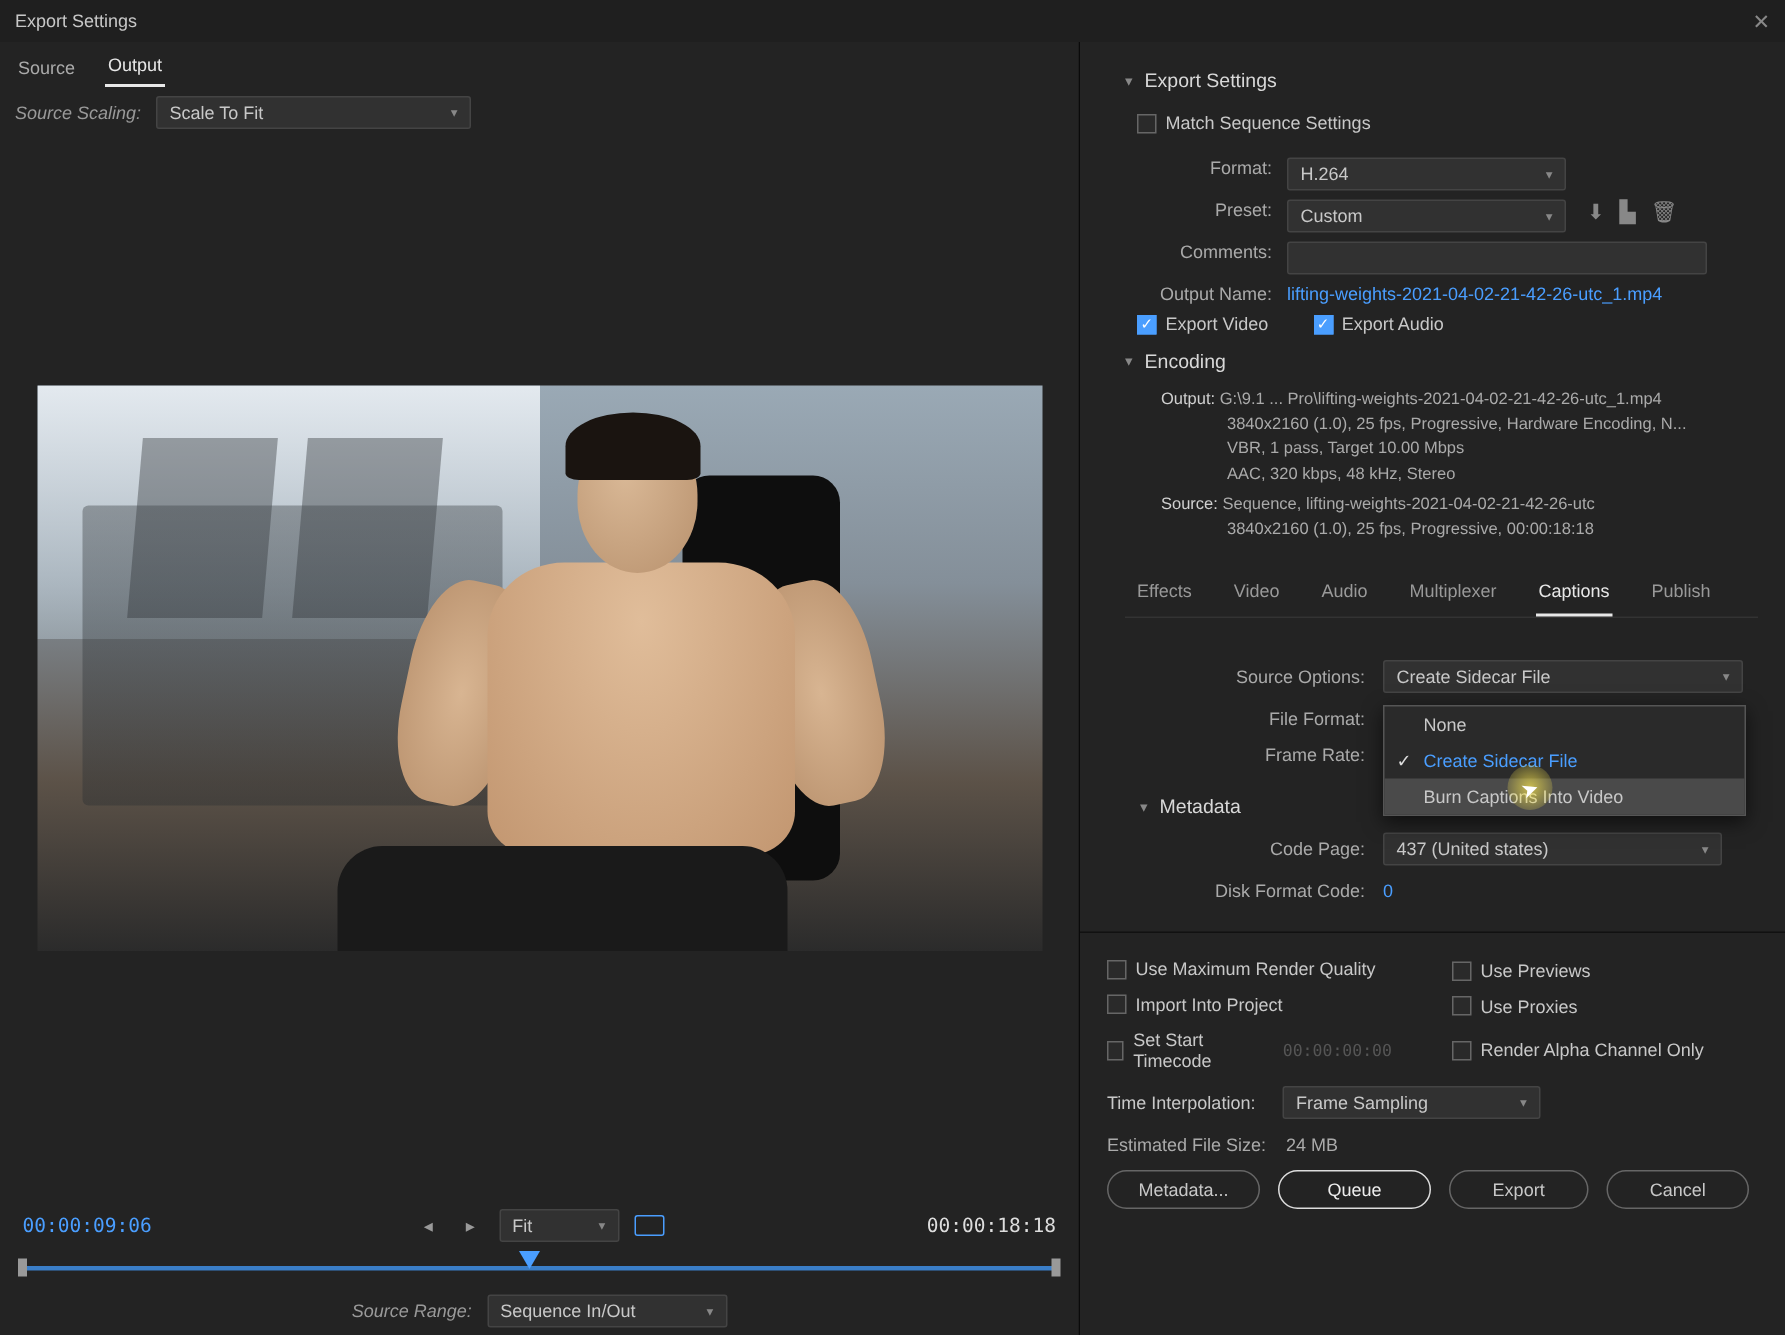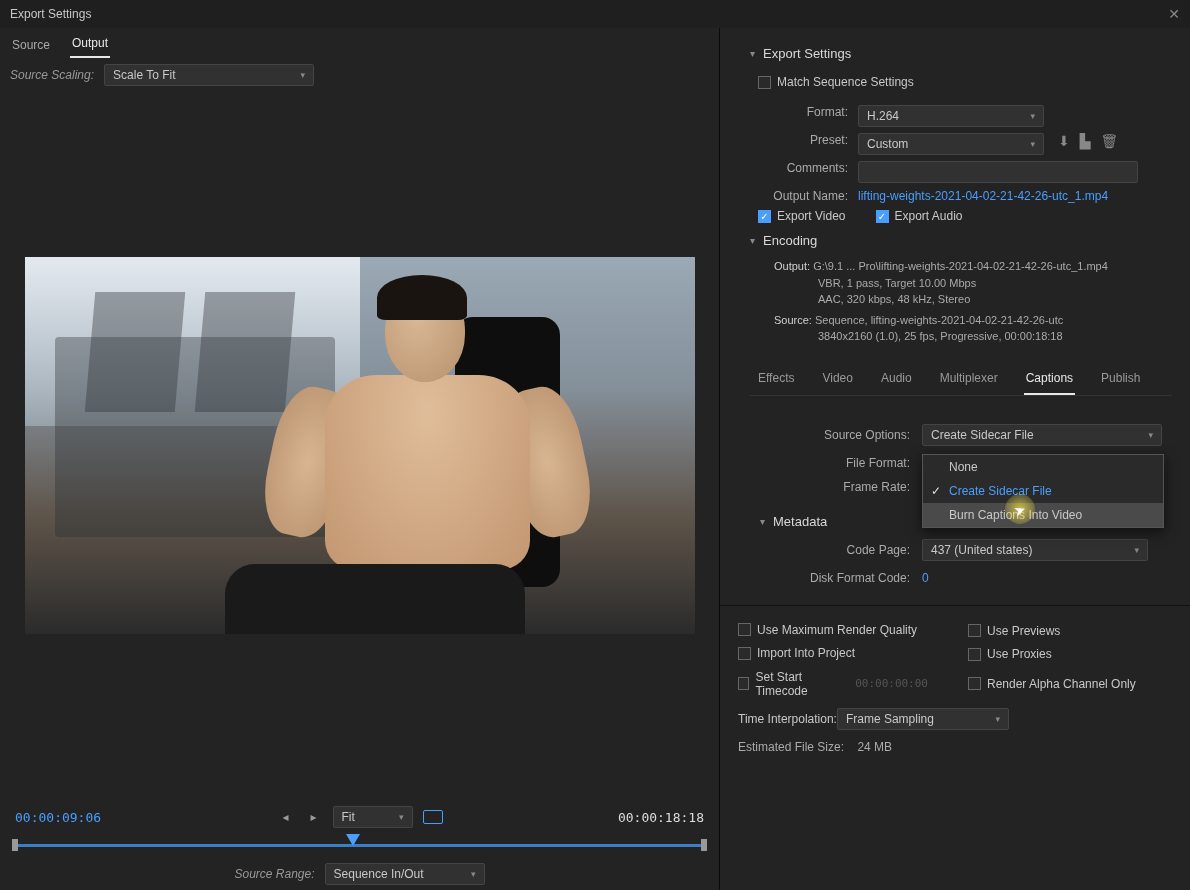--- a/index.html
+++ b/index.html
@@ -73,21 +73,21 @@
 .menu-item.hovered { background: #4a4a4a; }
 .menu-item.selected-opt { color: #4a9eff; }
 .menu-item .check { position: absolute; left: 8px; top: 5px; color: #ddd; }
 .cursor-highlight { position: absolute; top: 70px; left: 245px; width: 30px; height: 30px; background: radial-gradient(circle, rgba(255,235,80,0.7), rgba(255,235,80,0)); border-radius: 50%; pointer-events: none; z-index: 200; }
 .cursor-arrow { position: absolute; top: 78px; left: 254px; font-size: 14px; color: #fff; z-index: 201; pointer-events: none; transform: rotate(-20deg); }
 .metadata-section { margin-top: 20px; }
 .bottom-options { border-top: 1px solid #111; padding: 10px 18px; background: #232323; }
 .opt-row { display: flex; gap: 40px; margin: 7px 0; align-items: center; }
 .opt-left { width: 190px; }
 .timecode-faded { color: #555; font-family: monospace; margin-left: 6px; font-size: 11px; }
-.tinterp-row { display: flex; align-items: center; gap: 0; margin: 10px 0; text-align: center; }
+.tinterp-row { display: flex; align-items: center; gap: 18px; margin: 10px 0; text-align: center; }
 .tinterp-dd { width: 172px; }
 .filesize-row { margin: 10px 0; color: #aaa; }
 .filesize-val { margin-left: 10px; }
 .buttons-row { display: flex; gap: 12px; margin-top: 10px; }
 .btn { border: 1px solid #666; background: transparent; color: #c8c8c8; padding: 5px 20px; border-radius: 14px; cursor: pointer; font-size: 12px; }
 .btn.primary { border: 1.5px solid #ddd; color: #eee; }
 </style>
 </head>
 <body>
 
@@ -207,20 +207,21 @@
         </div>
       </div>
 
       <div class="summary-section">
         <div class="section-header">
           <span class="chev-d">▾</span>
           <span>Encoding</span>
         </div>
         <div class="summary-body">
           <div><span class="sum-label">Output:</span> <span>G:\9.1 ... Pro\lifting-weights-2021-04-02-21-42-26-utc_1.mp4</span></div>
+          <div style="padding-left:44px">3840x2160 (1.0), 25 fps, Progressive, Hardware Encoding, N...</div>
           <div style="padding-left:44px">VBR, 1 pass, Target 10.00 Mbps</div>
           <div style="padding-left:44px">AAC, 320 kbps, 48 kHz, Stereo</div>
           <div style="margin-top:4px"><span class="sum-label">Source:</span> <span>Sequence, lifting-weights-2021-04-02-21-42-26-utc</span></div>
           <div style="padding-left:44px">3840x2160 (1.0), 25 fps, Progressive, 00:00:18:18</div>
         </div>
       </div>
 
       <div class="tabstrip">
         <span class="tab2">Effects</span>
         <span class="tab2">Video</span>
@@ -317,15 +318,21 @@
         <span>Time Interpolation:</span>
         <div class="dropdown tinterp-dd">
           <span>Frame Sampling</span>
           <span class="chev">▾</span>
         </div>
       </div>
       <div class="filesize-row">
         <span>Estimated File Size:</span>
         <span class="filesize-val">24 MB</span>
       </div>
+      <div class="buttons-row">
+        <button class="btn">Metadata...</button>
+        <button class="btn primary" style="padding:5px 32px">Queue</button>
+        <button class="btn" style="padding:5px 28px">Export</button>
+        <button class="btn" style="padding:5px 28px">Cancel</button>
+      </div>
     </div>
   </div>
 </div>
 
 </body></html>

